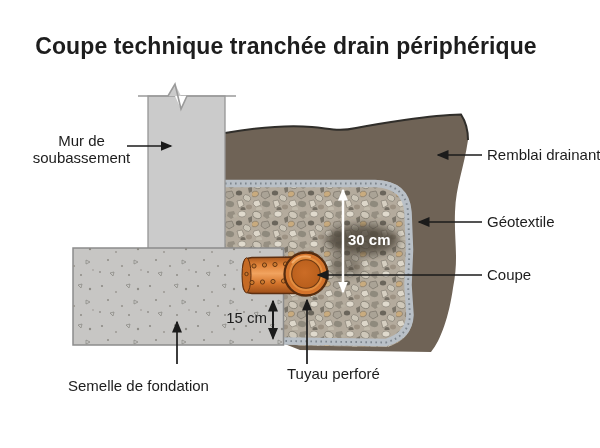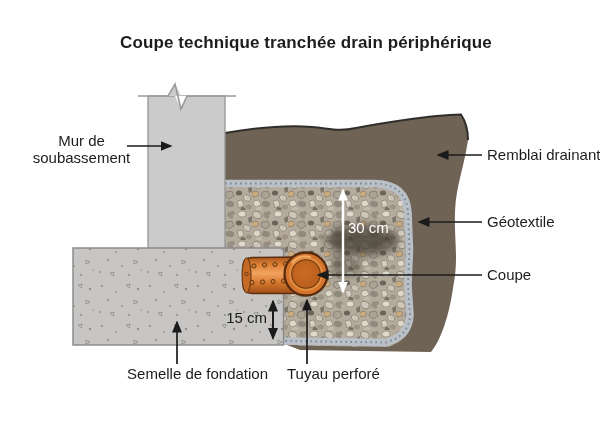--- a/index.html
+++ b/index.html
@@ -6,36 +6,35 @@
   #canvas{
     position:relative;
     width:600px;height:448px;
     background:#ffffff;
     font-family:"Liberation Sans", sans-serif;
     overflow:hidden;
   }
   #diagram-svg{position:absolute;left:0;top:0;}
   .title{
     position:absolute;left:0;top:33px;width:572px;
-    text-align:center;font-size:17px;font-weight:700;color:#1d1d1d;
+    text-align:center;font-size:23px;font-weight:700;color:#1d1d1d;
     letter-spacing:.1px;
-    margin-left:20px;
   }
   .lbl{
     position:absolute;font-size:15px;font-weight:500;color:#1c1c1c;
     line-height:1.13;white-space:nowrap;
   }
   .lbl.wrap{white-space:normal;}
   #wall-label{left:24px;top:133px;width:115px;text-align:center;}
   #backfill-label{left:487px;top:147px;}
   #geotextile-label{left:487px;top:214px;}
   #drain-label{left:487px;top:267px;}
-  #footing-label{left:68px;top:366px;width:200px;text-align:right;}
+  #footing-label{left:68px;top:378px;width:200px;text-align:left;}
   #pipe-label{left:287px;top:366px;}
-  #dim30-label{left:348px;top:220px;color:#ffffff;font-weight:400;}
+  #dim30-label{left:348px;top:232px;color:#ffffff;font-weight:700;}
   #dim15-label{left:216px;top:310px;width:51px;text-align:right;font-weight:400;}
 </style>
 </head>
 <body>
 
 <div id="canvas">
 
   <svg id="diagram-svg" width="600" height="448" viewBox="0 0 600 448">
     <defs>
       <pattern id="stones" width="36" height="30" patternUnits="userSpaceOnUse">

